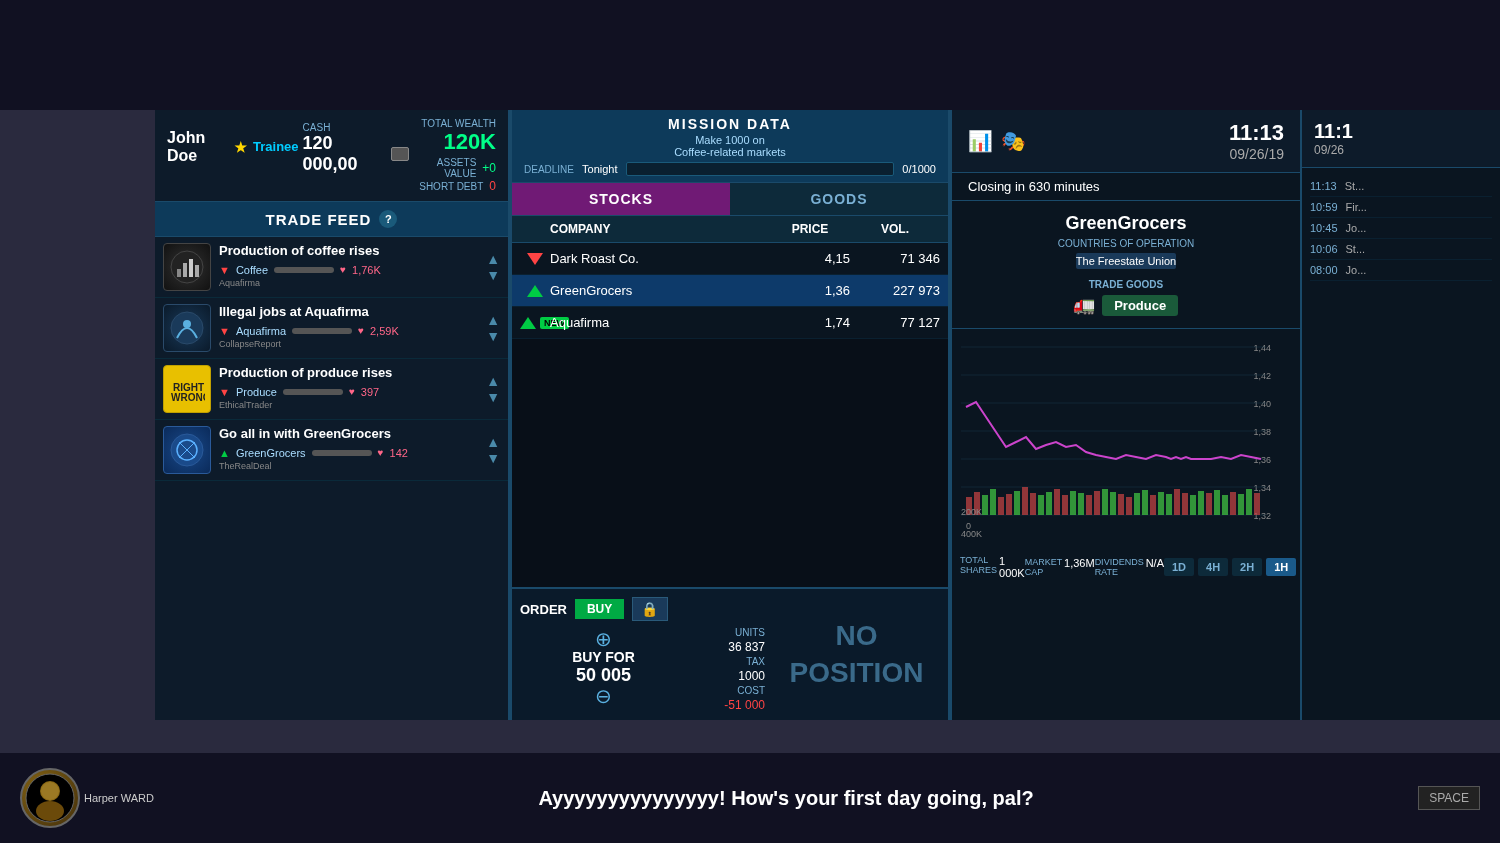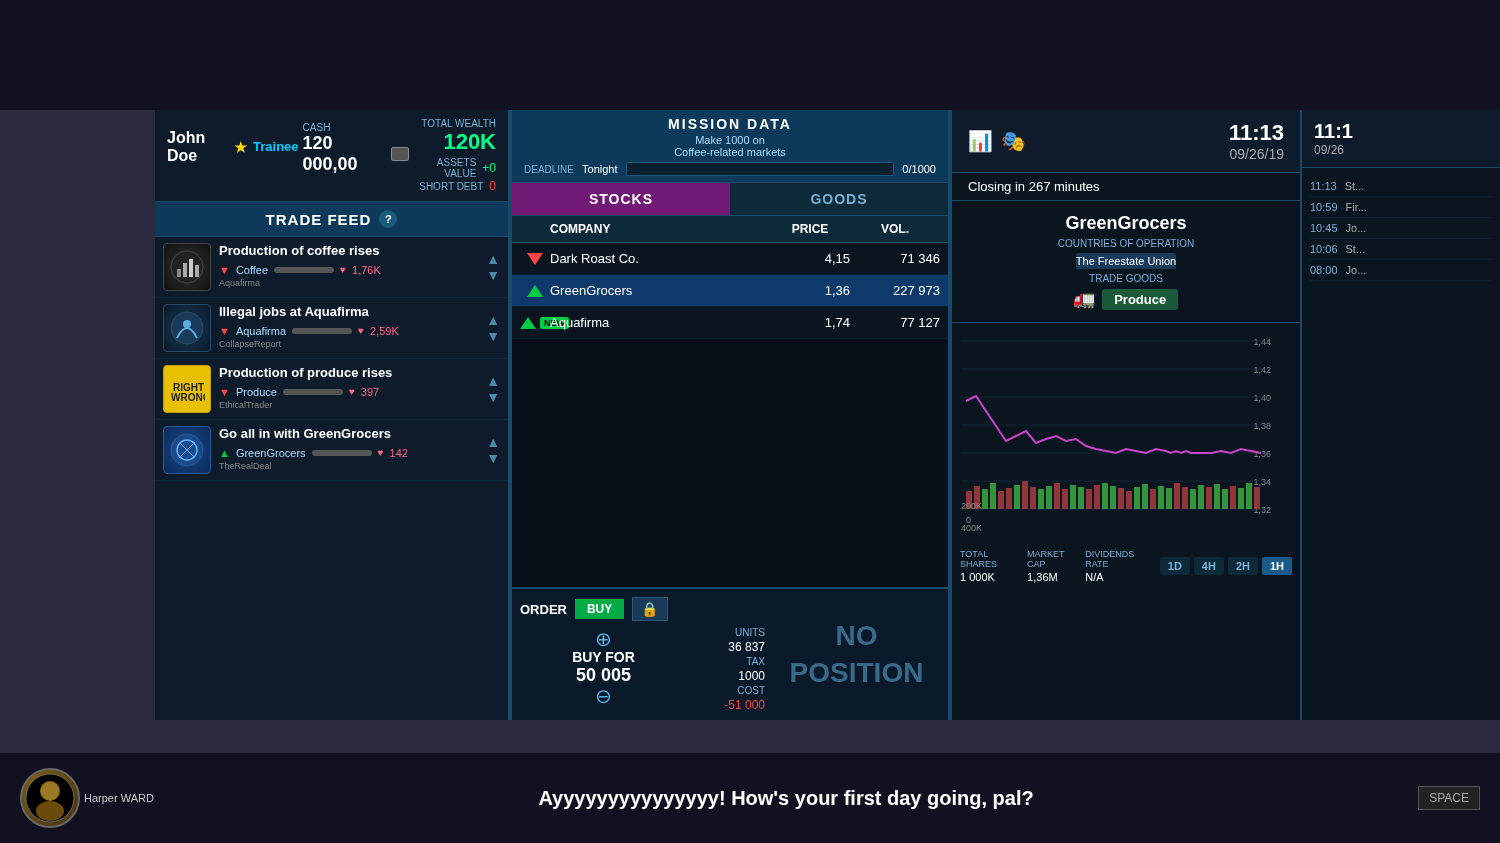--- a/index.html
+++ b/index.html
@@ -742,20 +742,22 @@
 
     .company-country-container {
       text-align: center;
     }
 
     .trade-goods-label {
       color: #7ab0d4;
       font-size: 10px;
       text-transform: uppercase;
       text-align: center;
+      margin-top: 6px;
+      font-weight: bold;
     }
 
     .produce-badge {
       display: flex;
       align-items: center;
       gap: 6px;
       justify-content: center;
       margin-top: 4px;
     }
 
@@ -787,21 +789,21 @@
 
     .chart-stats-row {
       display: flex;
       justify-content: space-between;
       align-items: center;
       margin-top: 4px;
     }
 
     .chart-stat {
       display: flex;
-      flex-direction: column;
+      flex-direction: row;
       gap: 2px;
     }
 
     .chart-stat-label {
       color: #7ab0d4;
       font-size: 9px;
       text-transform: uppercase;
     }
 
     .chart-stat-value {
@@ -1136,21 +1138,21 @@
     <div class="clock-icons">
       <span class="bar-chart-icon">📊</span>
       <span class="mask-icon">🎭</span>
     </div>
     <div>
       <div class="clock-time">11:13</div>
       <div class="clock-date">09/26/19</div>
     </div>
   </div>
 
-  <div class="closing-text">Closing in 267 minutes</div>
+  <div class="closing-text">Closing in 630 minutes</div>
 
   <div class="company-info">
     <div class="company-name">GreenGrocers</div>
     <div class="company-section-label">COUNTRIES OF OPERATION</div>
     <div class="company-country-container">
       <span class="company-country">The Freestate Union</span>
     </div>
     <div class="trade-goods-label">TRADE GOODS</div>
     <div class="produce-badge">
       <span class="produce-icon">🚛</span>

